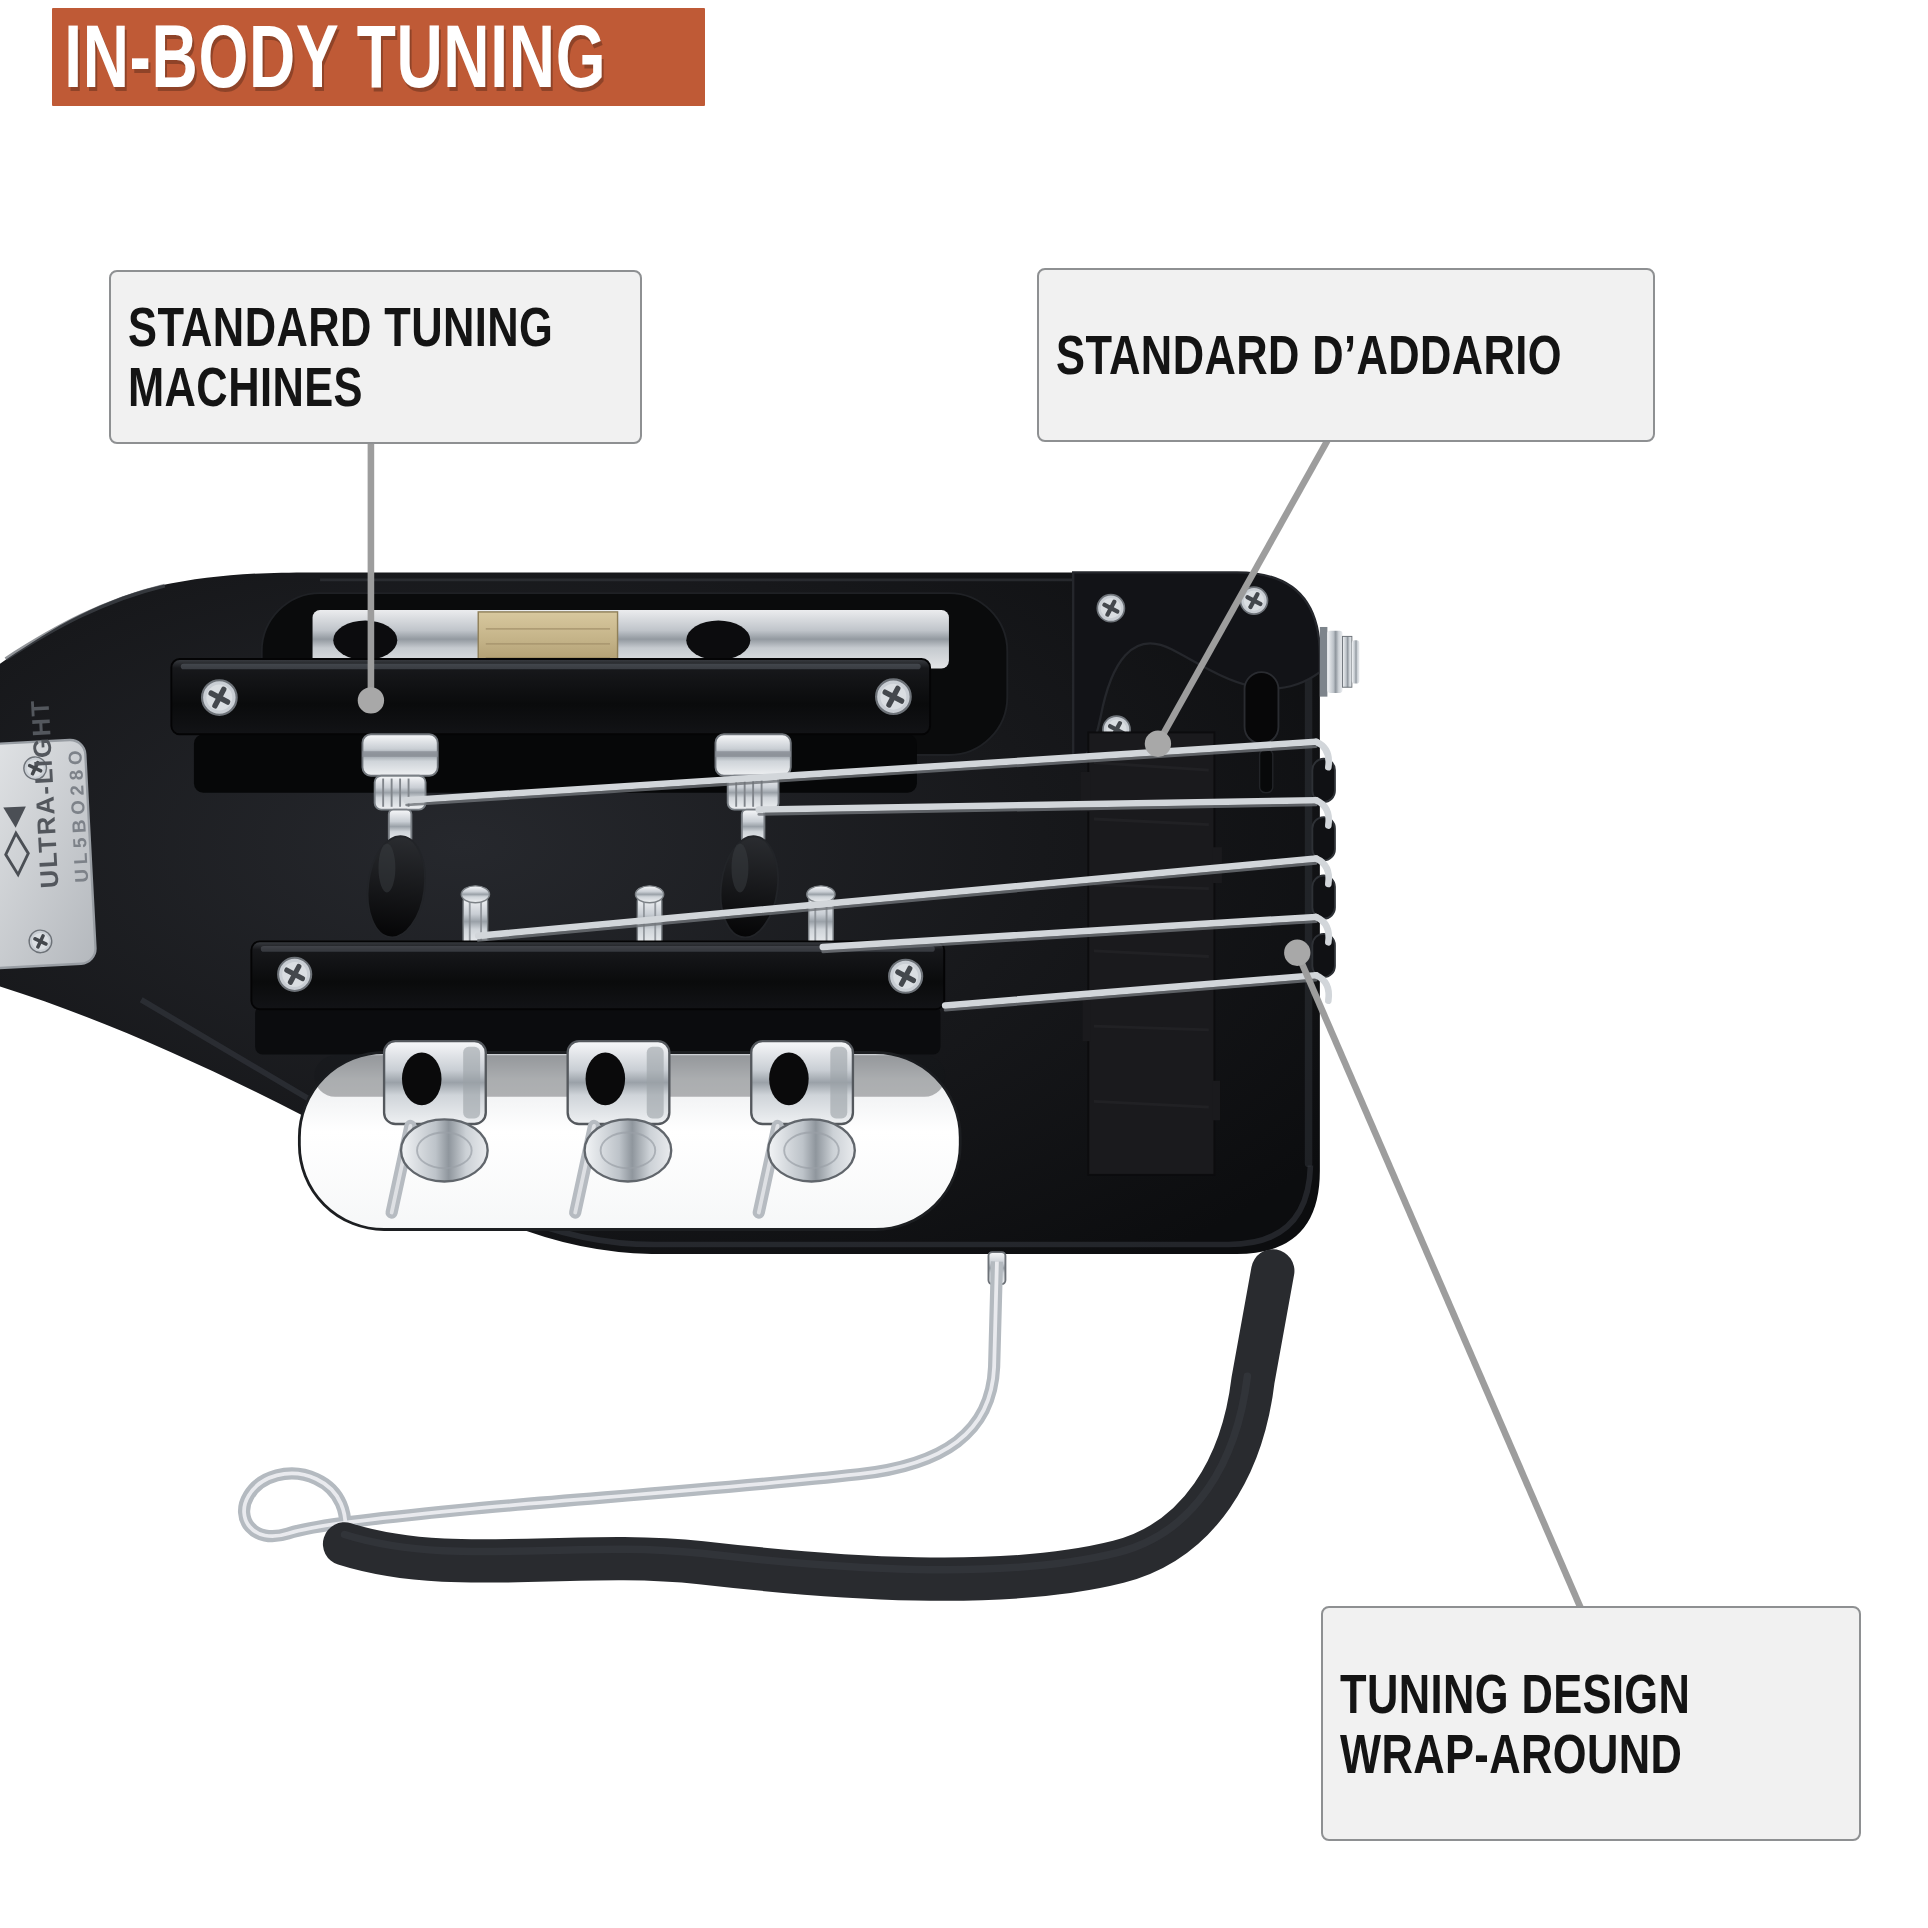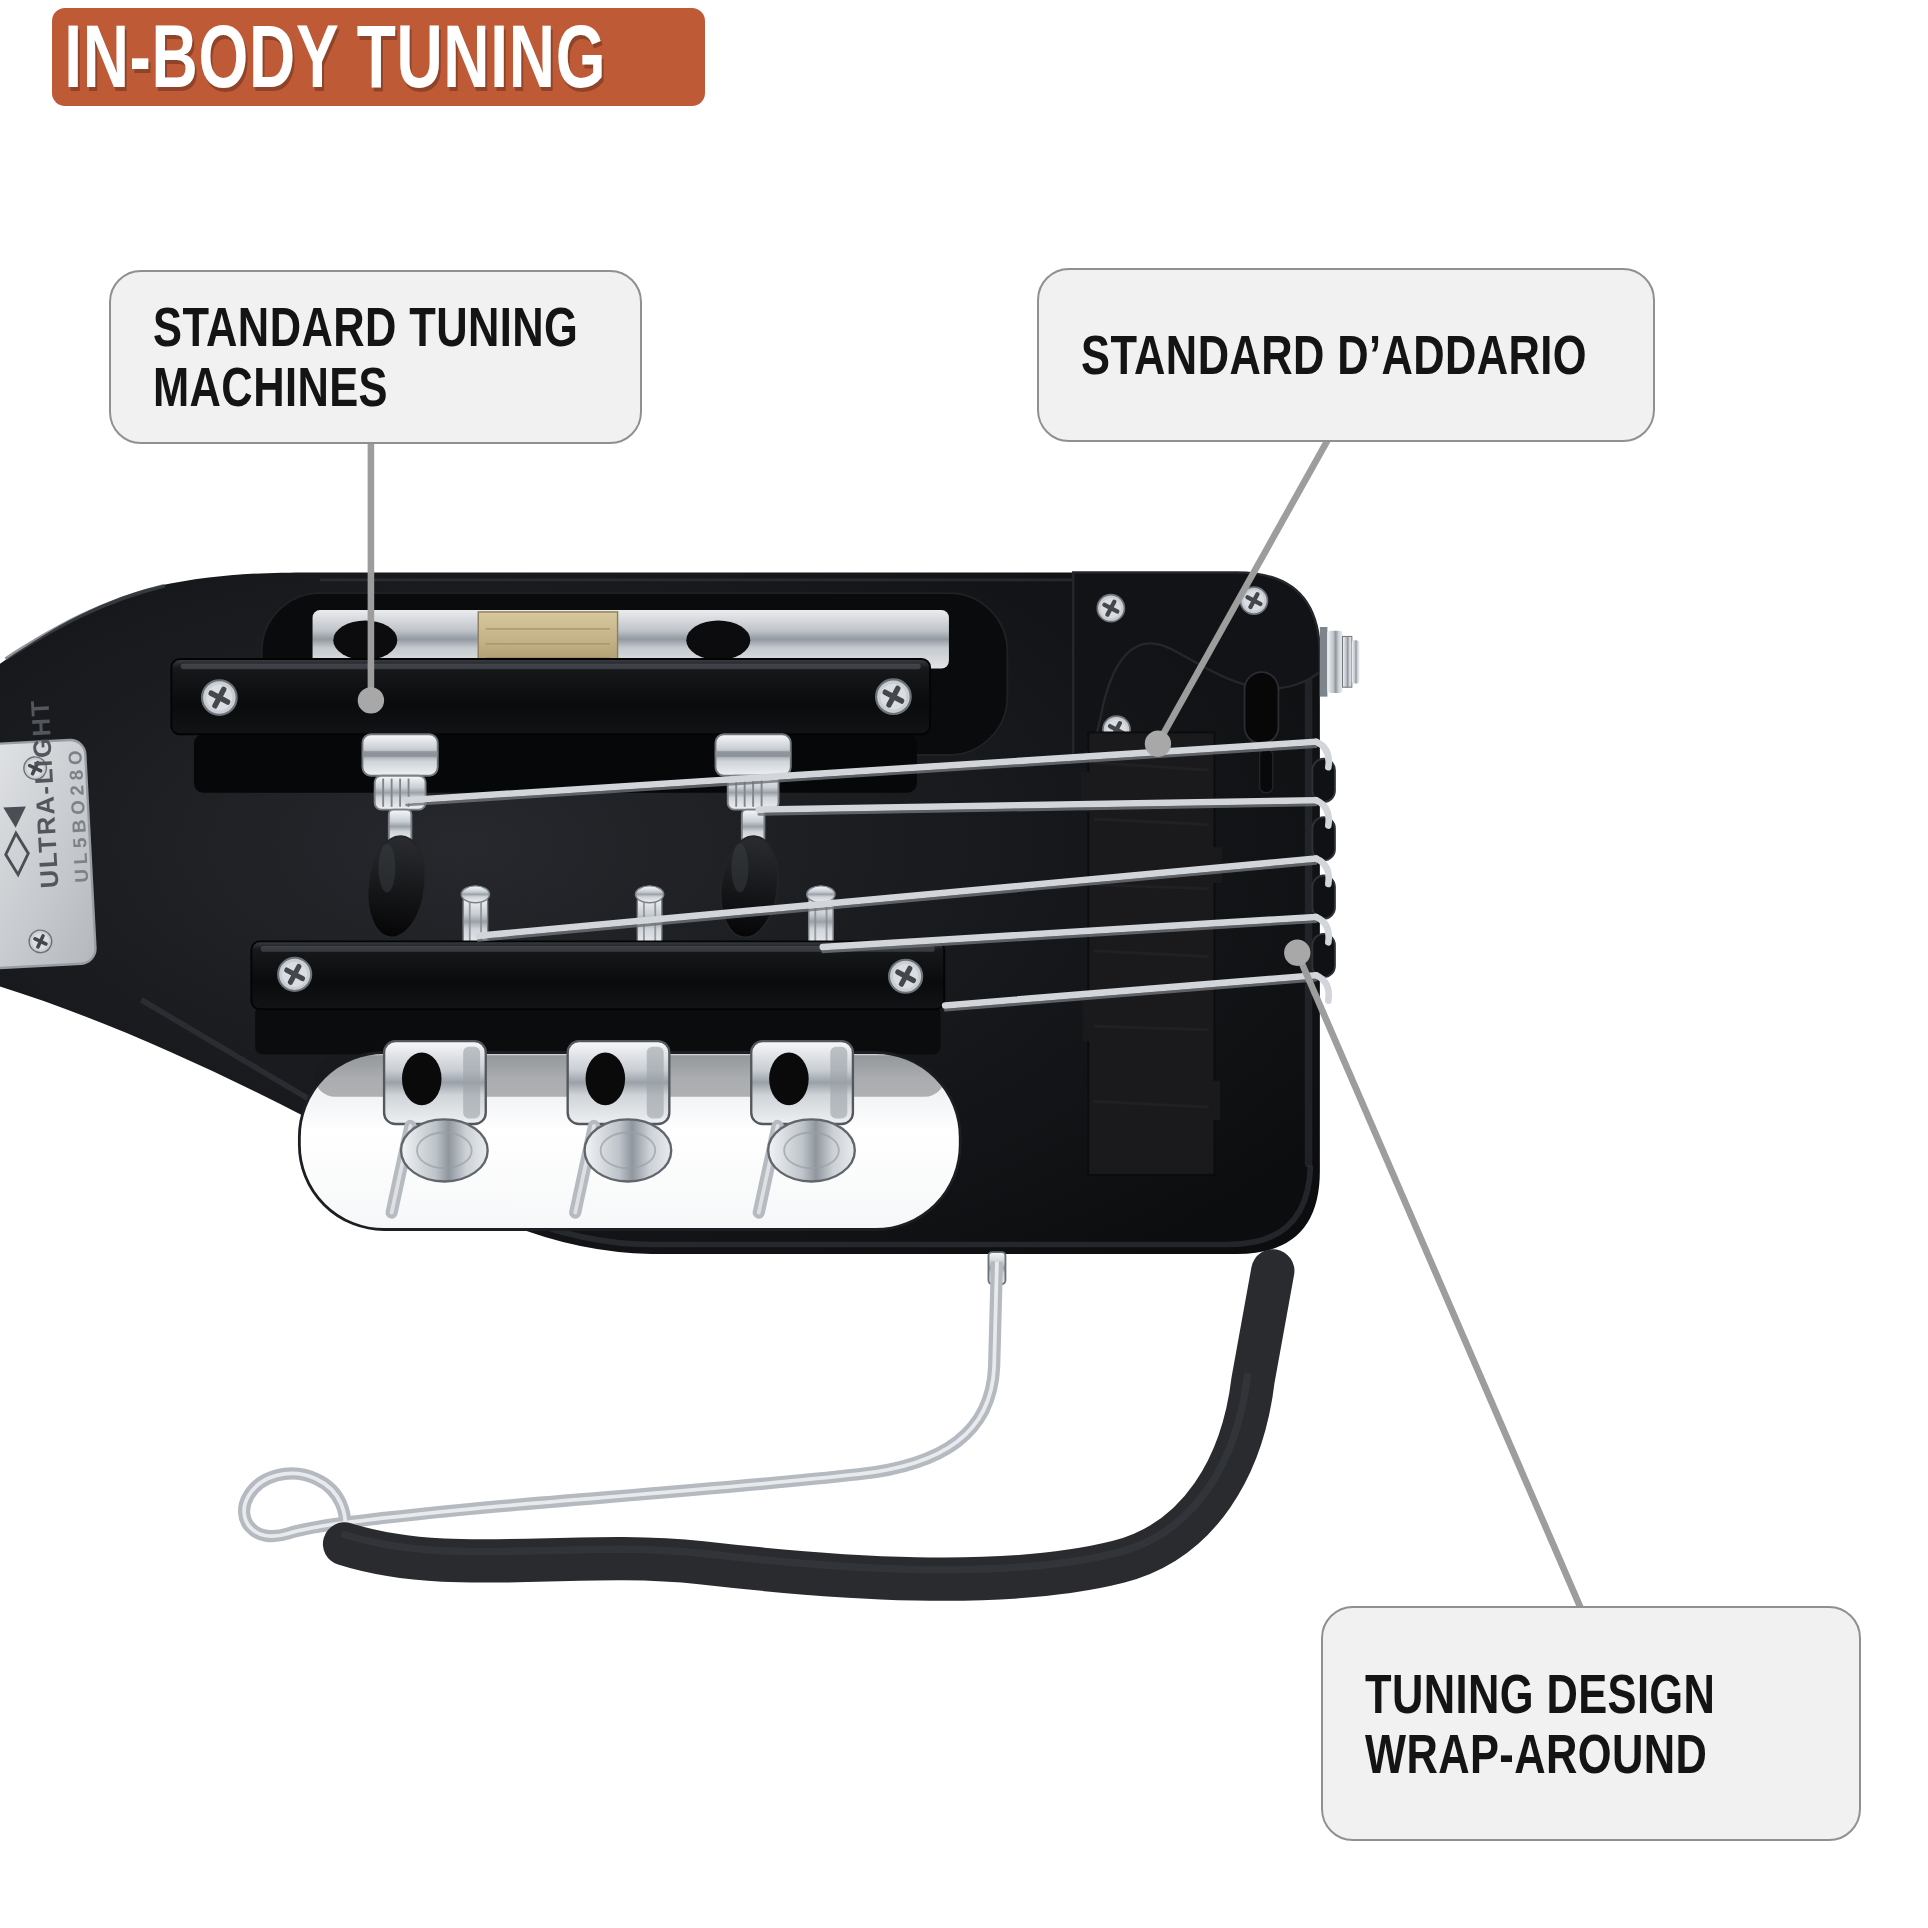--- a/index.html
+++ b/index.html
@@ -4,34 +4,34 @@
 <style>
   html,body{margin:0;padding:0;background:#fff;}
   #stage{
     position:relative;width:1928px;height:1928px;overflow:hidden;
     background:var(--background,#fff);
     font-family:"Liberation Sans", sans-serif;
   }
   #guitar-svg{position:absolute;left:0;top:0;width:1928px;height:1928px;}
   .banner{
     position:absolute;left:52px;top:7.5px;width:653px;height:98px;
-    background:var(--banner-bg,#BF5A36);border-radius:13px;
+    background:var(--banner-bg,#BF5A36);border-radius:1px;
     display:flex;align-items:center;
   }
   .banner .txt{
     color:var(--banner-text,#fff);font-weight:bold;font-size:89px;
     padding-left:17px;white-space:nowrap;display:inline-block;
     transform:scaleX(.72);transform-origin:left center;
     text-shadow:2.8px 3.8px 0 rgba(0,0,0,.25);letter-spacing:0.9px;
   }
   .callout{
     position:absolute;background:var(--callout-bg,#F1F1F1);
-    border:2.8px solid var(--callout-border,#8E9092);border-radius:32px;
+    border:2.8px solid var(--callout-border,#8E9092);border-radius:8px;
     display:flex;flex-direction:column;justify-content:center;
-    padding-left:42px;box-sizing:border-box;
+    padding-left:17px;box-sizing:border-box;
     color:var(--callout-text,#141414);font-weight:bold;font-size:55px;line-height:60px;
   }
   .callout .line{white-space:nowrap;}
   .callout .squeeze{
     display:inline-block;transform:scaleX(.79);transform-origin:left center;
     letter-spacing:0.5px;white-space:nowrap;
   }
   #callout-1{left:109px;top:270px;width:533px;height:174px;}
   #callout-2{left:1037px;top:268px;width:618px;height:174px;}
   #callout-3{left:1321px;top:1606px;width:540px;height:235px;}

